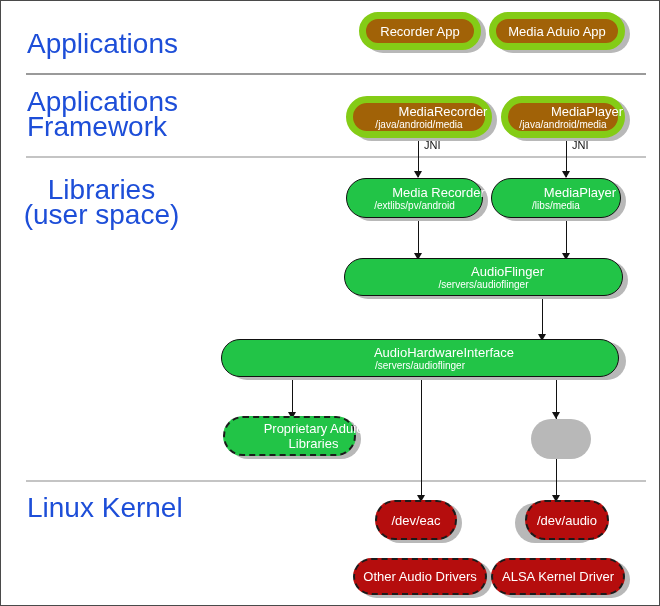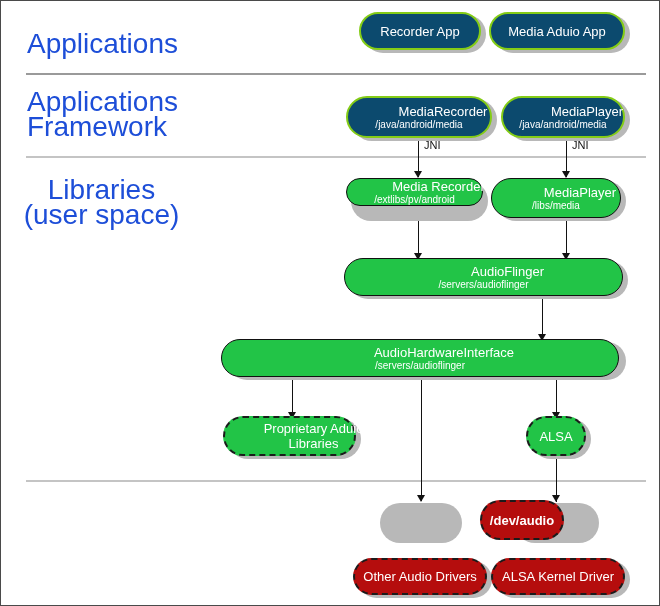--- a/index.html
+++ b/index.html
@@ -54,22 +54,22 @@
     white-space:nowrap;
   }
   .node .t2{
     font-size:10px;
     line-height:12px;
     white-space:nowrap;
   }
   .node.two-line .t1{line-height:15px;padding-left:48px;}
 
   .node.blue{
-    background:#0c4a6e;
-    border:2px solid #84cc16;
+    background:#a16207;
+    border:7px solid #84cc16;
   }
   .node.green{
     background:#22c447;
     border:1px solid #111111;
   }
   .node.green.dashed{
     border:2px dashed #1b1b1b;
   }
   .node.red{
     background:#b50d0d;
@@ -112,20 +112,21 @@
 <div id="stage">
 
   <div class="band-label" style="left:26px; top:30px;">Applications</div>
 
   <div class="band-label" style="left:26px; top:88px;">Applications
 Framework</div>
 
   <div class="band-label center" style="left:18px; top:176px; width:165px;">Libraries
 (user space)</div>
 
+  <div class="band-label" style="left:26px; top:494px;">Linux Kernel</div>
 
   <div class="divider" style="left:25px; top:72px;  width:620px;"></div>
   <div class="divider thin" style="left:25px; top:155px; width:620px;"></div>
   <div class="divider thin" style="left:25px; top:479px; width:620px;"></div>
 
   <div class="conn" style="left:417px; top:137px; height:39px;"></div>
   <div class="arrow" style="left:413px; top:170px;"></div>
 
   <div class="conn" style="left:565px; top:137px; height:39px;"></div>
   <div class="arrow" style="left:561px; top:170px;"></div>
@@ -170,21 +171,21 @@
     <span class="t2">/java/android/media</span>
   </div>
 
   <div class="shadow" style="left:505px; top:98px; width:124px; height:42px;"></div>
   <div class="node blue two-line" style="left:500px; top:95px; width:124px; height:42px;">
     <span class="t1">MediaPlayer</span>
     <span class="t2">/java/android/media</span>
   </div>
 
   <div class="shadow" style="left:350px; top:180px; width:137px; height:40px;"></div>
-  <div class="node green two-line" style="left:345px; top:177px; width:137px; height:28px;">
+  <div class="node green two-line" style="left:345px; top:177px; width:137px; height:40px;">
     <span class="t1">Media Recorder</span>
     <span class="t2">/extlibs/pv/android</span>
   </div>
 
   <div class="shadow" style="left:495px; top:180px; width:130px; height:40px;"></div>
   <div class="node green two-line" style="left:490px; top:177px; width:130px; height:40px;">
     <span class="t1">MediaPlayer</span>
     <span class="t2">/libs/media</span>
   </div>
 
@@ -200,28 +201,28 @@
     <span class="t2">/servers/audioflinger</span>
   </div>
 
   <div class="shadow" style="left:227px; top:418px; width:133px; height:40px;"></div>
   <div class="node green dashed two-line" style="left:222px; top:415px; width:133px; height:40px;">
     <span class="t1">Proprietary Aduio</span>
     <span class="t1">Libraries</span>
   </div>
 
   <div class="shadow" style="left:530px; top:418px; width:60px; height:40px;"></div>
-  <div class="node green dashed" style="left:525px; top:415px; width:60px; height:40px;">
-    <span class="t1">ALSA</span>
-  </div>
 
   <div class="shadow" style="left:379px; top:502px; width:82px; height:40px;"></div>
+  <div class="node red" style="left:374px; top:499px; width:82px; height:40px;">
+    <span class="t1">/dev/eac</span>
+  </div>
 
   <div class="shadow" style="left:514px; top:502px; width:84px; height:40px;"></div>
-  <div class="node red" style="left:479px; top:499px; width:84px; height:40px;font-weight:bold;">
+  <div class="node red" style="left:524px; top:499px; width:84px; height:40px;">
     <span class="t1">/dev/audio</span>
   </div>
 
   <div class="shadow" style="left:357px; top:560px; width:134px; height:37px;"></div>
   <div class="node red" style="left:352px; top:557px; width:134px; height:37px;">
     <span class="t1">Other Audio Drivers</span>
   </div>
 
   <div class="shadow" style="left:495px; top:560px; width:134px; height:37px;"></div>
   <div class="node red" style="left:490px; top:557px; width:134px; height:37px;">

